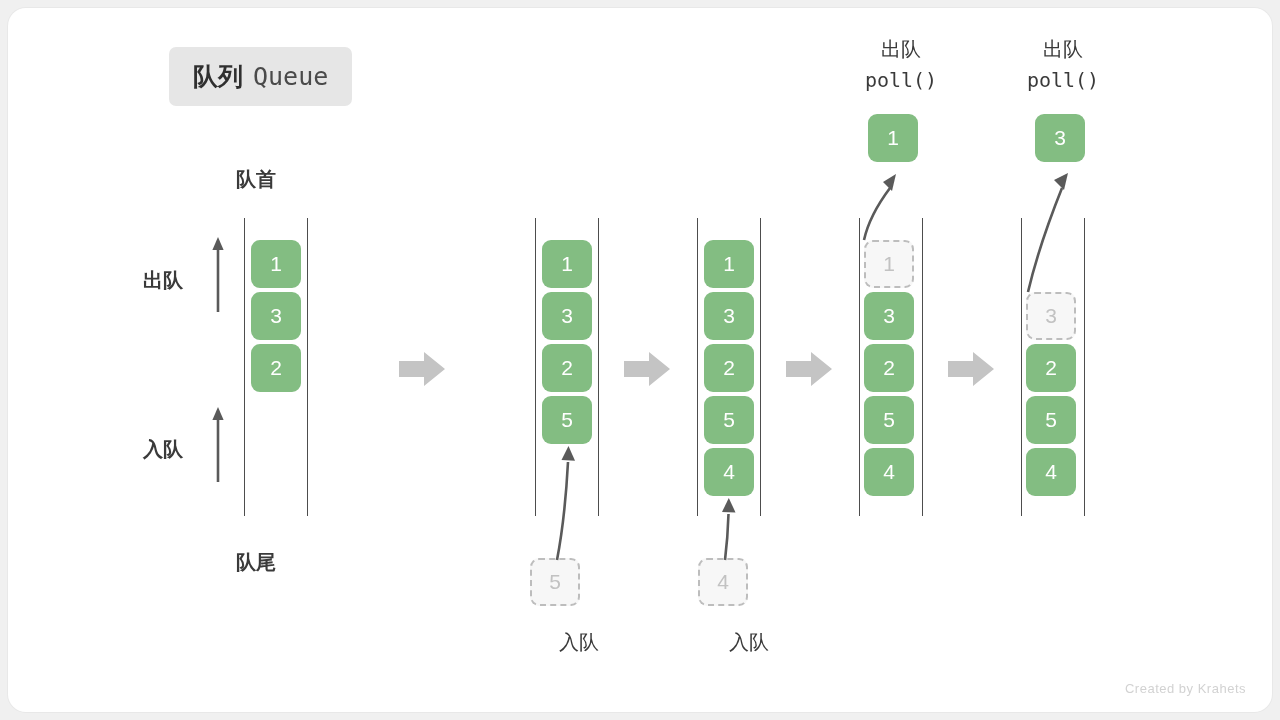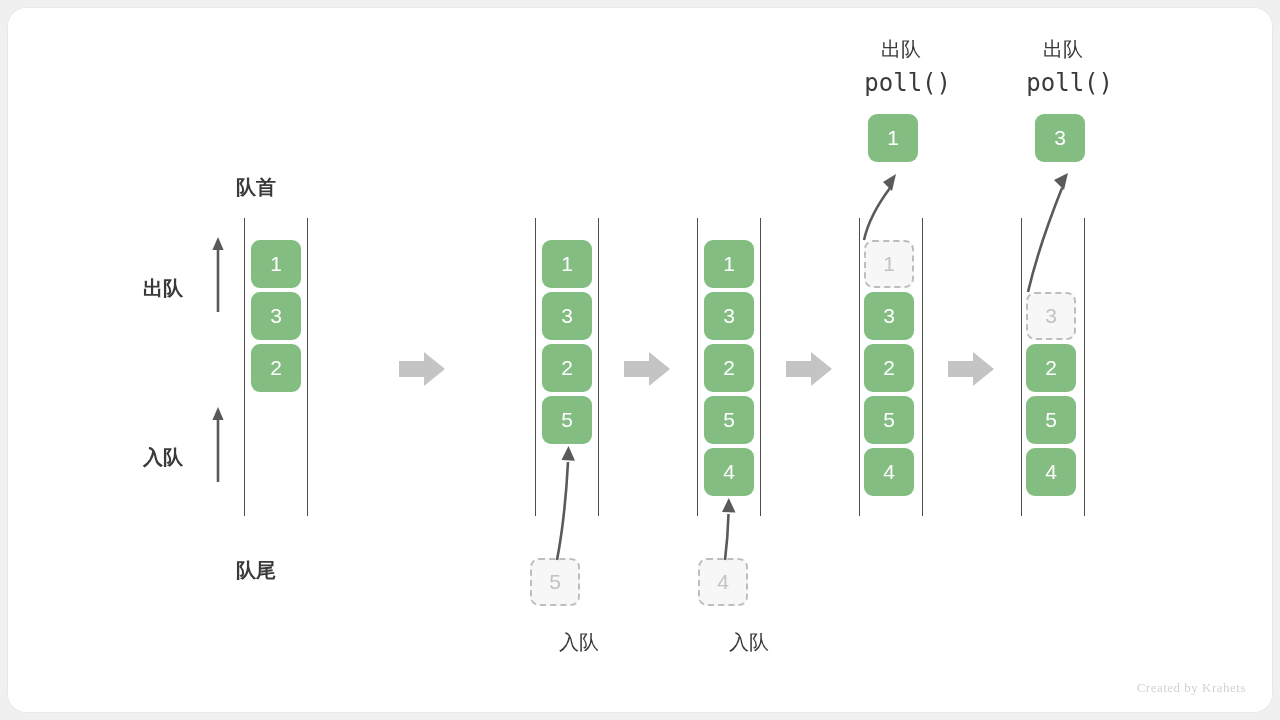--- a/index.html
+++ b/index.html
@@ -21,26 +21,26 @@
     position:absolute;left:161px;top:39px;
     padding:13px 24px;background:#e6e6e6;border-radius:7px;
     display:flex;align-items:baseline;gap:10px;white-space:nowrap;
   }
   #title-chip .cn{font-size:25px;font-weight:bold;color:#2f2f2f;}
   #title-chip .en{font-family:"DejaVu Sans Mono","Liberation Mono",monospace;
                   font-size:25px;color:#4a4a4a;}
 
   
   .cnlabel{position:absolute;font-size:20px;font-weight:bold;color:#3a3a3a;
-           white-space:nowrap;margin-top:8px;}
+           white-space:nowrap;}
   .oplabel{position:absolute;text-align:center;white-space:nowrap;
            line-height:1.55;}
   .oplabel .cn{display:block;font-size:20px;color:#3a3a3a;}
   .oplabel .code{display:block;font-family:"DejaVu Sans Mono","Liberation Mono",monospace;
-                 font-size:24px;color:#3a3a3a;text-align:right;}
+                 font-size:20px;color:#3a3a3a;}
   .oplabel .code em{font-style:normal;color:#4c9a4c;font-weight:bold;}
 
   
   .rail{position:absolute;width:1px;background:#4d4d4d;}
 
   
   .cell{
     position:absolute;width:50px;height:48px;border-radius:9px;
     display:flex;align-items:center;justify-content:center;
     font-size:21px;color:#ffffff;
@@ -53,30 +53,34 @@
 
   
   .blockarrow{position:absolute;width:46px;height:38px;}
 
   
   .thinarrow{position:absolute;overflow:visible;}
 
   
   #footer{
     position:absolute;right:26px;bottom:16px;
-    font-family:Liberation Serif, serif;
+    font-family:Liberation Sans, sans-serif;
     font-size:13px;color:#d2d2d2;letter-spacing:.5px;white-space:nowrap;
   }
 </style>
 </head>
 <body>
 
 <div id="card">
   <div class="stage">
 
+    <div id="title-chip">
+      <span class="cn">队列</span>
+      <span class="en">Queue</span>
+    </div>
 
     <div class="cnlabel" style="left:228px;top:158px;">队首</div>
     <div class="cnlabel" style="left:228px;top:541px;">队尾</div>
 
     <div class="cnlabel" style="left:135px;top:259px;">出队</div>
     <svg class="thinarrow" style="left:198px;top:226px;" width="24" height="80">
       <line x1="12" y1="78" x2="12" y2="14" stroke="#5a5a5a" stroke-width="2.6"></line>
       <polygon points="12,3 6.4,16 17.6,16" fill="#5a5a5a"></polygon>
     </svg>
 

